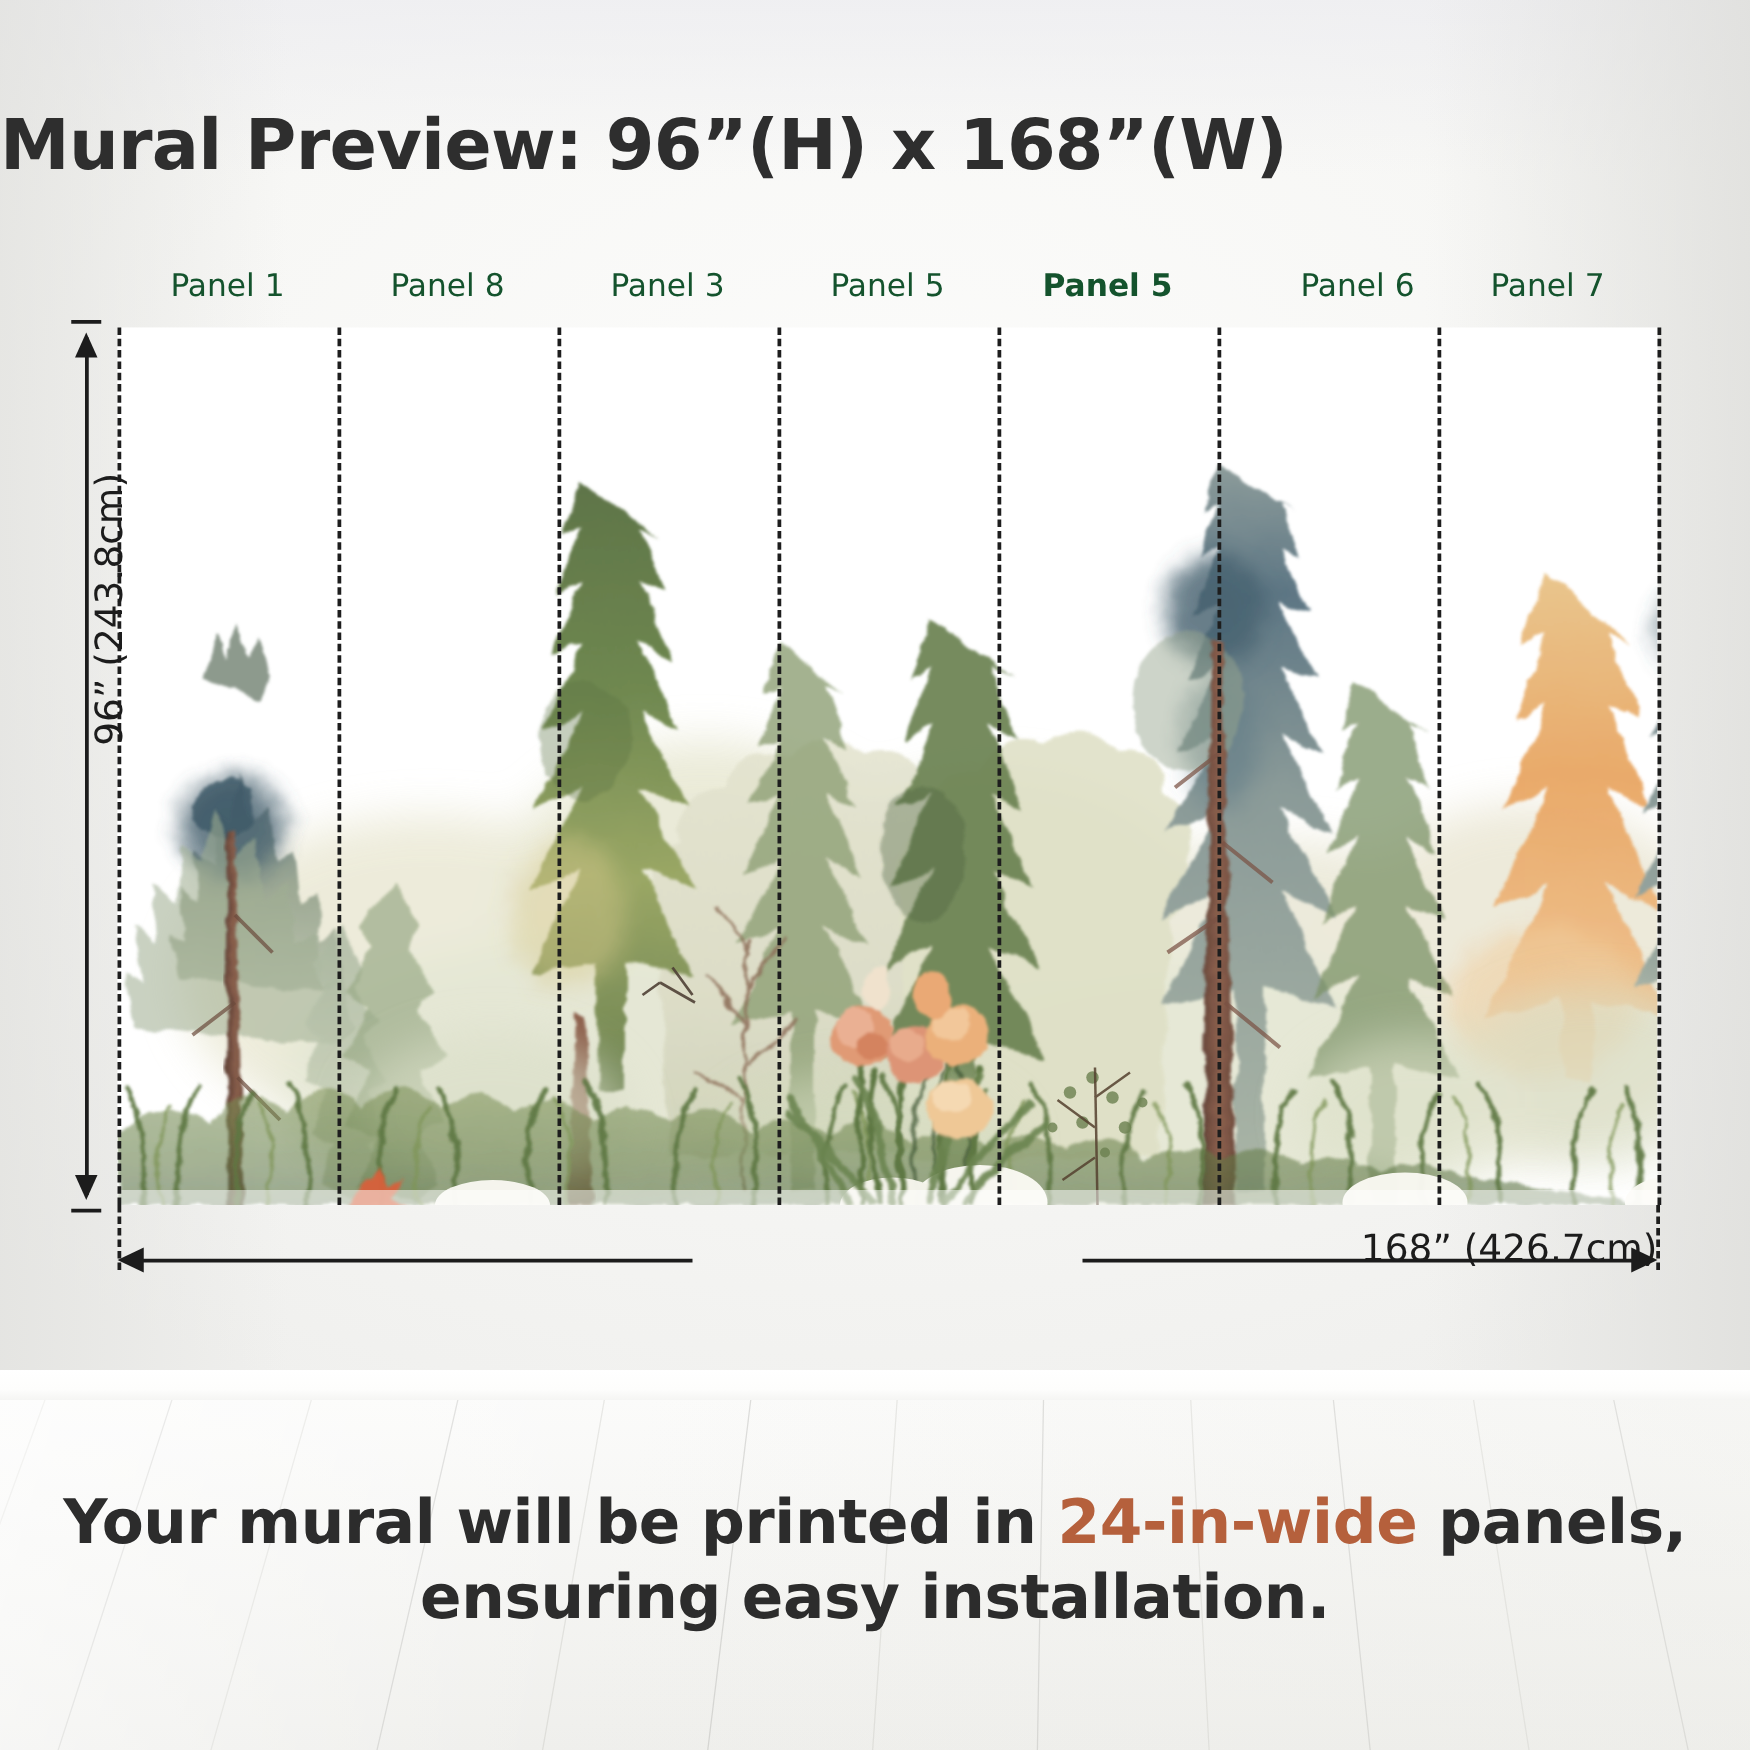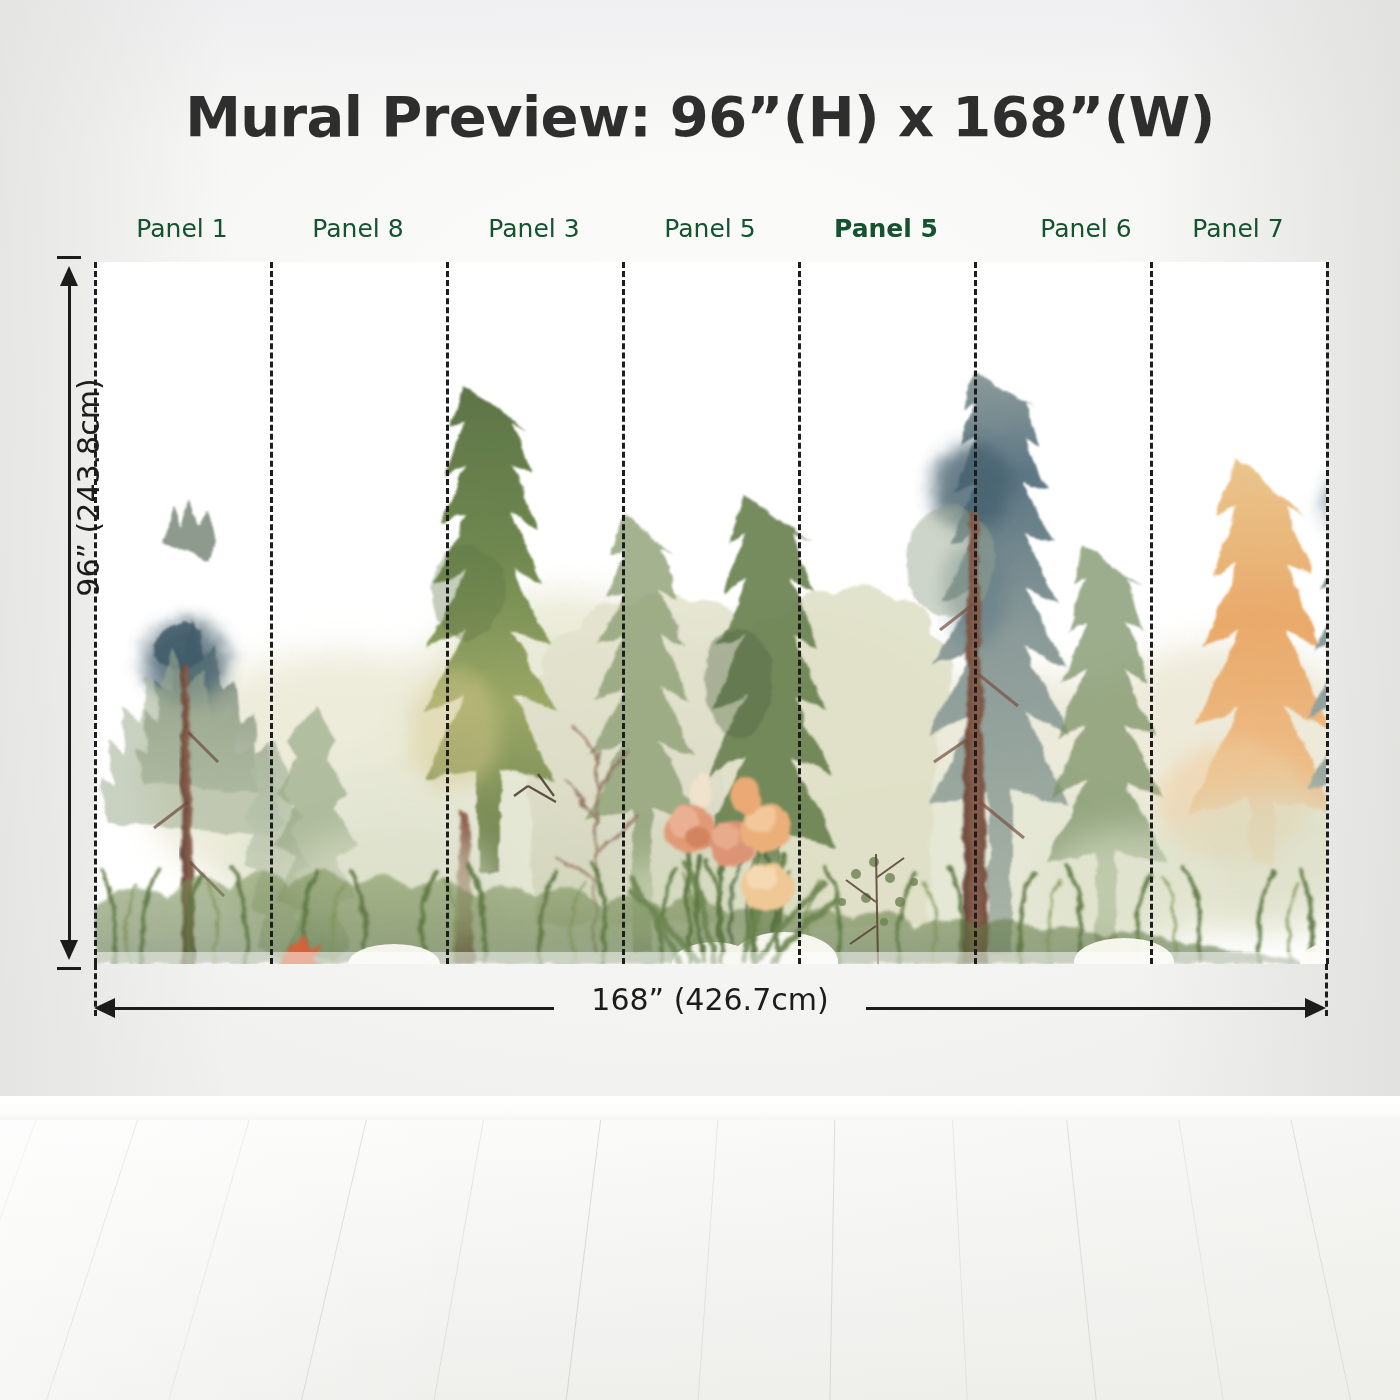--- a/index.html
+++ b/index.html
@@ -53,21 +53,21 @@
   }
   .plank.w2 { background: rgba(160,158,150,.22); }
   .floor-sheen {
     position: absolute; left: 0; top: 0; width: 1400px; height: 280px;
     background: linear-gradient(105deg, rgba(255,255,255,.55) 0%, rgba(255,255,255,0) 35%, rgba(235,235,230,.35) 100%);
   }
 
   
   .title {
     position: absolute; left: 0; top: 84px; width: 1400px;
-    text-align: center;
+    text-align: left;
     font-size: 56px; font-weight: 700; color: #2e2e2e;
     letter-spacing: -0.6px;
     font-family: "DejaVu Sans", sans-serif;
   }
 
   
   #mural-area {
     position: absolute;
     left: 94px; top: 262px;
     width: 1232px; height: 702px;
@@ -135,21 +135,21 @@
     border-top: 10px solid transparent; border-bottom: 10px solid transparent;
     border-right: 21px solid #1c1c1c;
   }
   .dim-h .arrow-r {
     position: absolute; right: 0; top: 2px;
     width: 0; height: 0;
     border-top: 10px solid transparent; border-bottom: 10px solid transparent;
     border-left: 21px solid #1c1c1c;
   }
   .dim-h-label {
-    position: absolute; left: 0; top: -14px; width: 1232px; text-align: center;
+    position: absolute; left: 0; top: -14px; width: 1232px; text-align: right;
     font-size: 30px; color: #1c1c1c; z-index: 41;
     font-family: "DejaVu Sans", sans-serif;
   }
   .ext-l, .ext-r {
     position: absolute; top: 964px; width: 0;
     border-left: 3.5px dashed #1d1d1d; height: 52px; z-index: 39;
   }
 
   
   .caption {
@@ -511,14 +511,17 @@
       <div class="plank" style="left:835px;  transform: rotate(1deg);"></div>
       <div class="plank w2" style="left:950px;  transform: rotate(-3deg);"></div>
       <div class="plank" style="left:1062px; transform: rotate(-6deg);"></div>
       <div class="plank w2" style="left:1172px; transform: rotate(-9deg);"></div>
       <div class="plank" style="left:1282px; transform: rotate(-12deg);"></div>
       <div class="plank w2" style="left:1390px; transform: rotate(-15deg);"></div>
     </div>
     <div class="floor-sheen"></div>
   </div>
 
+  <div class="caption">
+    <span>Your mural will be printed in </span><span class="hl">24-in-wide</span><span> panels, ensuring easy installation.</span>
+  </div>
 
 </div>
 
 </body></html>

